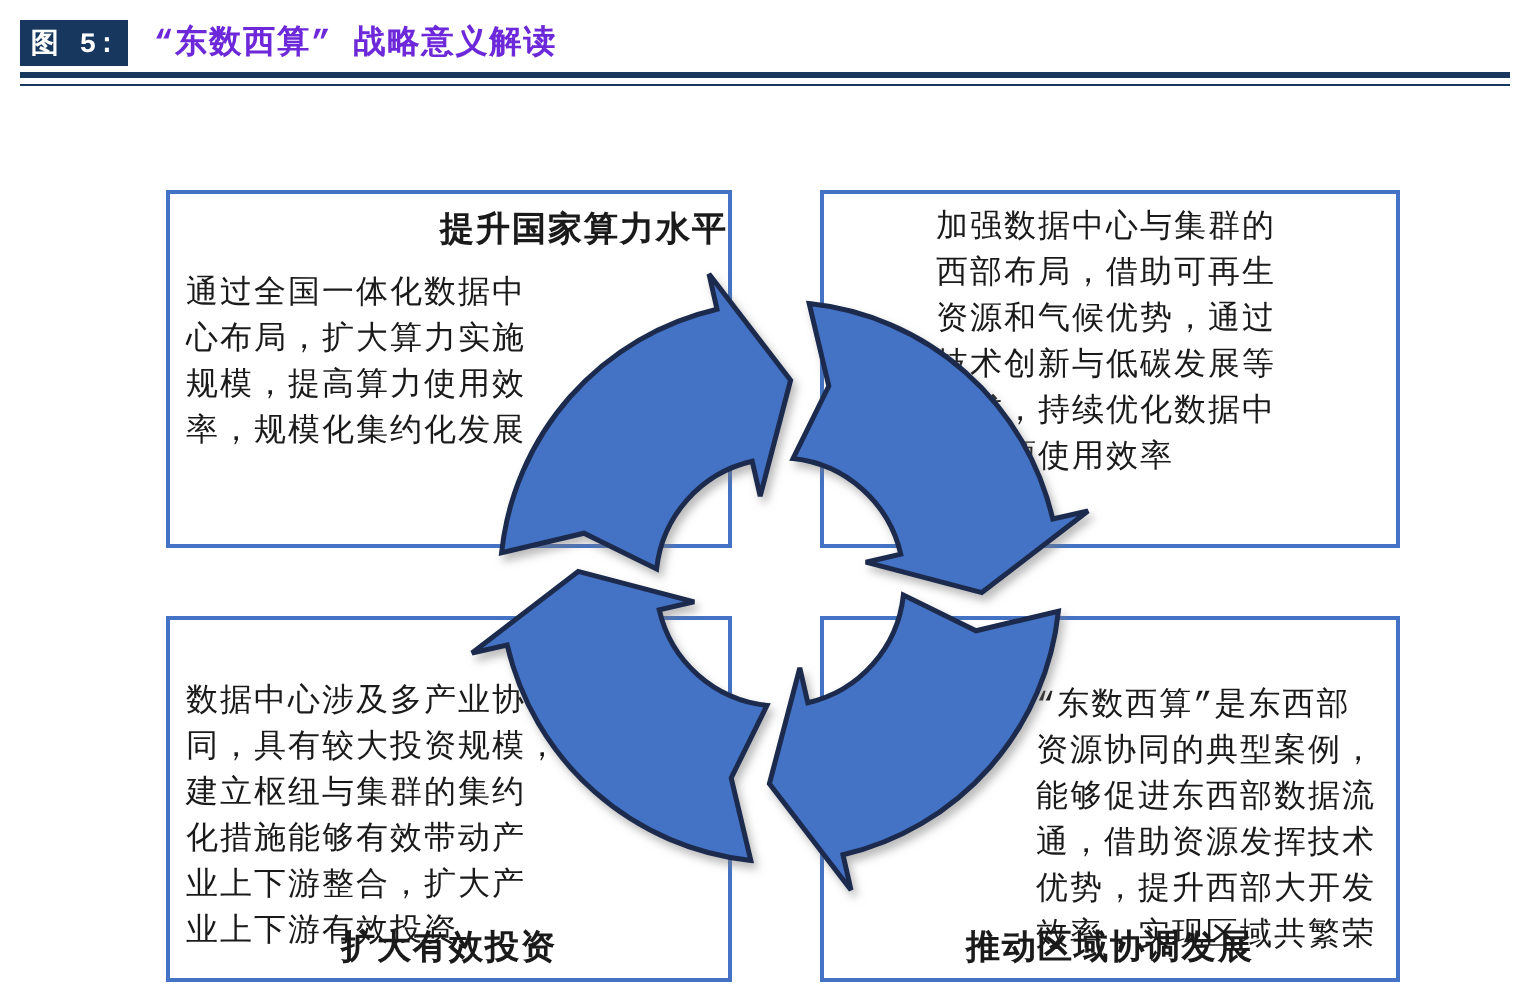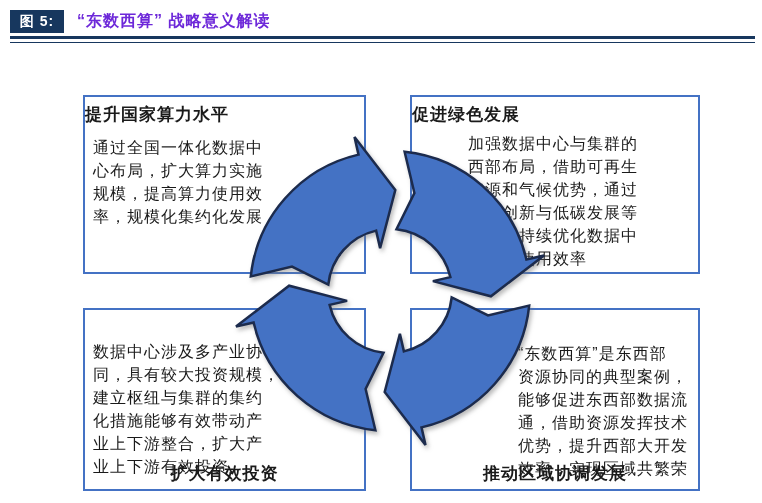--- a/index.html
+++ b/index.html
@@ -1,18 +1,18 @@
 <!DOCTYPE html>
 <html><head>
 <meta charset="utf-8">
 <style>
   html,body{margin:0;padding:0;background:#ffffff;}
   .page{
     position:relative;width:762px;height:503px;background:#ffffff;overflow:hidden;
-    font-family:Liberation Sans, sans-serif;
+    font-family:Liberation Mono, monospace;
   }
   
   .fig-label{
     position:absolute;left:10px;top:10px;width:54px;height:23px;
     background:#17375E;color:#ffffff;font-weight:bold;font-size:14px;
     display:flex;align-items:center;justify-content:center;letter-spacing:1px;
   }
   .fig-title{
     position:absolute;left:77px;top:11px;color:#6d28d9;
     font-weight:bold;font-size:16px;letter-spacing:1px;white-space:nowrap;
@@ -22,21 +22,21 @@
   
   .box{
     position:absolute;border:2px solid #4472C4;box-sizing:border-box;
     background:#ffffff;z-index:1;color:#1a1a1a;
   }
   .box-tl{left:83px;top:95px;width:283px;height:179px;}
   .box-tr{left:410px;top:95px;width:290px;height:179px;}
   .box-bl{left:83px;top:308px;width:283px;height:183px;}
   .box-br{left:410px;top:308px;width:290px;height:183px;}
   .box-title-top{
-    margin-top:6px;text-align:left;font-weight:bold;font-size:17px;letter-spacing:1px;
+    margin-top:6px;text-align:right;font-weight:bold;font-size:17px;letter-spacing:1px;
   }
   .box-title-bottom{
     position:absolute;left:0;right:0;bottom:4px;text-align:center;
     font-weight:bold;font-size:17px;letter-spacing:1px;
   }
   .box-body{
     font-size:16px;line-height:23px;white-space:pre-line;letter-spacing:1px;
   }
   .body-tl{margin:10px 4px 16px 8px;}
   .body-tr{margin:6px 2px 0 56px;}
@@ -60,21 +60,20 @@
 
   <div class="box box-tl">
     <div class="box-title-top">提升国家算力水平</div>
     <div class="box-body body-tl">通过全国一体化数据中
 心布局，扩大算力实施
 规模，提高算力使用效
 率，规模化集约化发展</div>
   </div>
 
   <div class="box box-tr">
-    <div class="box-title-top">促进绿色发展</div>
     <div class="box-body body-tr">加强数据中心与集群的
 西部布局，借助可再生
 资源和气候优势，通过
 技术创新与低碳发展等
 方式，持续优化数据中
 心能源使用效率</div>
   </div>
 
   <div class="box box-br">
     <div class="box-body body-br">“东数西算”是东西部

